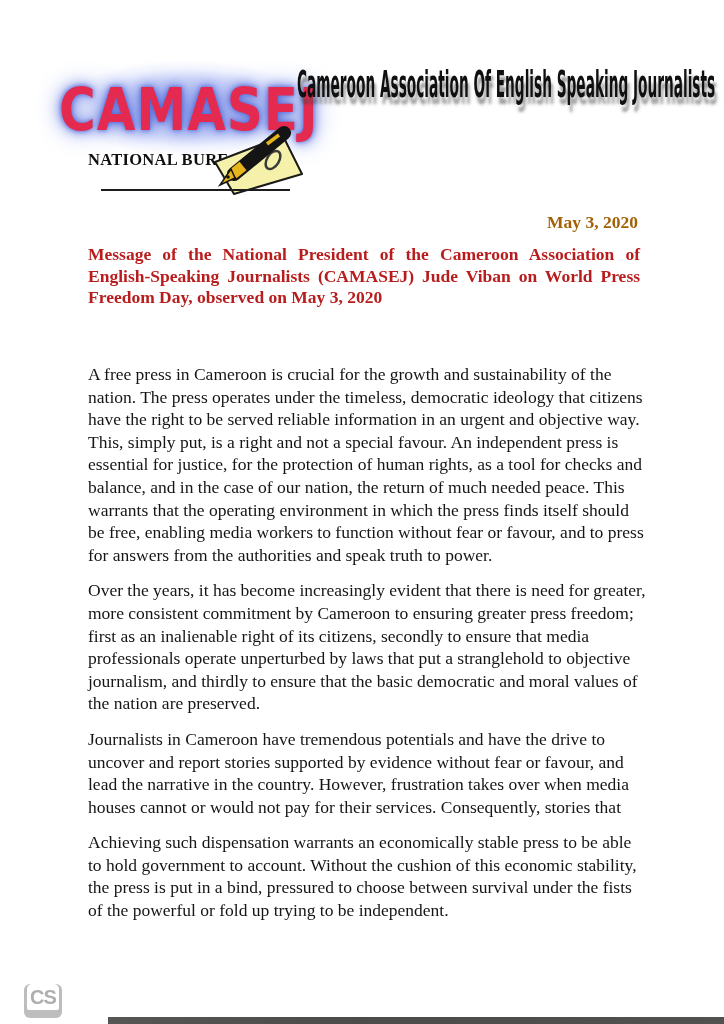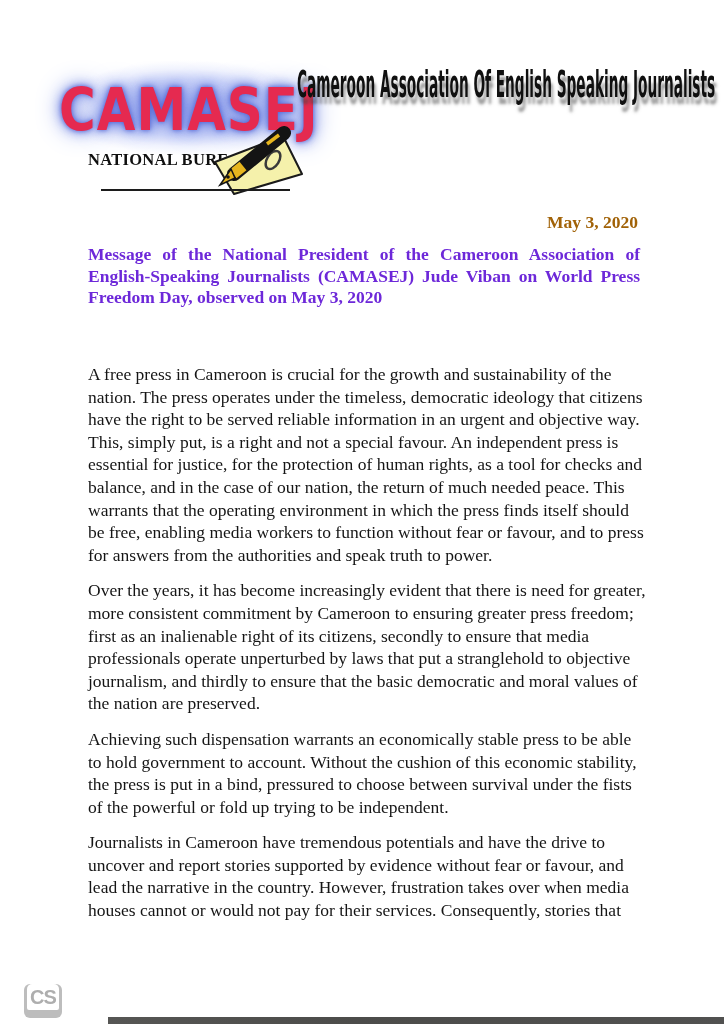--- a/index.html
+++ b/index.html
@@ -40,21 +40,21 @@
   }
 
   
   .date-line {
     position:absolute; left:88px; top:212px; width:550px;
     text-align:right; font-weight:bold; font-size:17.5px; color:#a16207;
   }
   .letter-title {
     position:absolute; left:88px; top:244px; width:552px;
     font-weight:bold; font-size:17.5px; line-height:21.6px;
-    text-align:justify; color:#6d28d9;
+    text-align:justify; color:#b91c1c;
   }
   .letter-body {
     position:absolute; left:88px; top:350px; width:558px;
     font-size:17.5px; line-height:22.6px; text-align:left;margin-top:13px;
   }
   .letter-body p { margin:0 0 13px 0; }
 
   
   .cs-badge {
     position:absolute; left:24px; top:984px; width:38px; height:34px;
@@ -110,22 +110,22 @@
 
   <div class="head-rule"></div>
 
   <div class="date-line">May 3, 2020</div>
 
   <div class="letter-title">Message of the National President of the Cameroon Association of English-Speaking Journalists (CAMASEJ) Jude Viban on World Press Freedom Day, observed on May 3, 2020</div>
 
   <div class="letter-body">
     <p>A free press in Cameroon is crucial for the growth and sustainability of the nation. The press operates under the timeless, democratic ideology that citizens have the right to be served reliable information in an urgent and objective way. This, simply put, is a right and not a special favour. An independent press is essential for justice, for the protection of human rights, as a tool for checks and balance, and in the case of our nation, the return of much needed peace.  This warrants that the operating environment in which the press finds itself should be free, enabling media workers to function without fear or favour, and to press for answers from the authorities and speak truth to power.</p>
     <p>Over the years, it has become increasingly evident that there is need for greater, more consistent commitment by Cameroon to ensuring greater press freedom; first as an inalienable right of its citizens, secondly to ensure that media professionals operate unperturbed by laws that put a stranglehold to objective journalism, and thirdly to ensure that the basic democratic and moral values of the nation  are preserved.</p>
+    <p>Journalists in Cameroon have tremendous potentials and have the drive to uncover and report stories supported by evidence without fear or favour, and lead the narrative in the country. However, frustration takes over when media houses cannot or would not pay for their services. Consequently, stories that</p>
     <p>Achieving such dispensation warrants an economically stable press to be able to hold government to account. Without the cushion of this economic stability, the press is put in a bind, pressured to choose between survival under the fists of the powerful or fold up trying to be independent.</p>
-    <p>Journalists in Cameroon have tremendous potentials and have the drive to uncover and report stories supported by evidence without fear or favour, and lead the narrative in the country. However, frustration takes over when media houses cannot or would not pay for their services. Consequently, stories that</p>
   </div>
 
   <div class="cs-badge">
     <div class="cs-inner">CS</div>
   </div>
 
   <div class="scan-edge"></div>
 
 </div>
 

